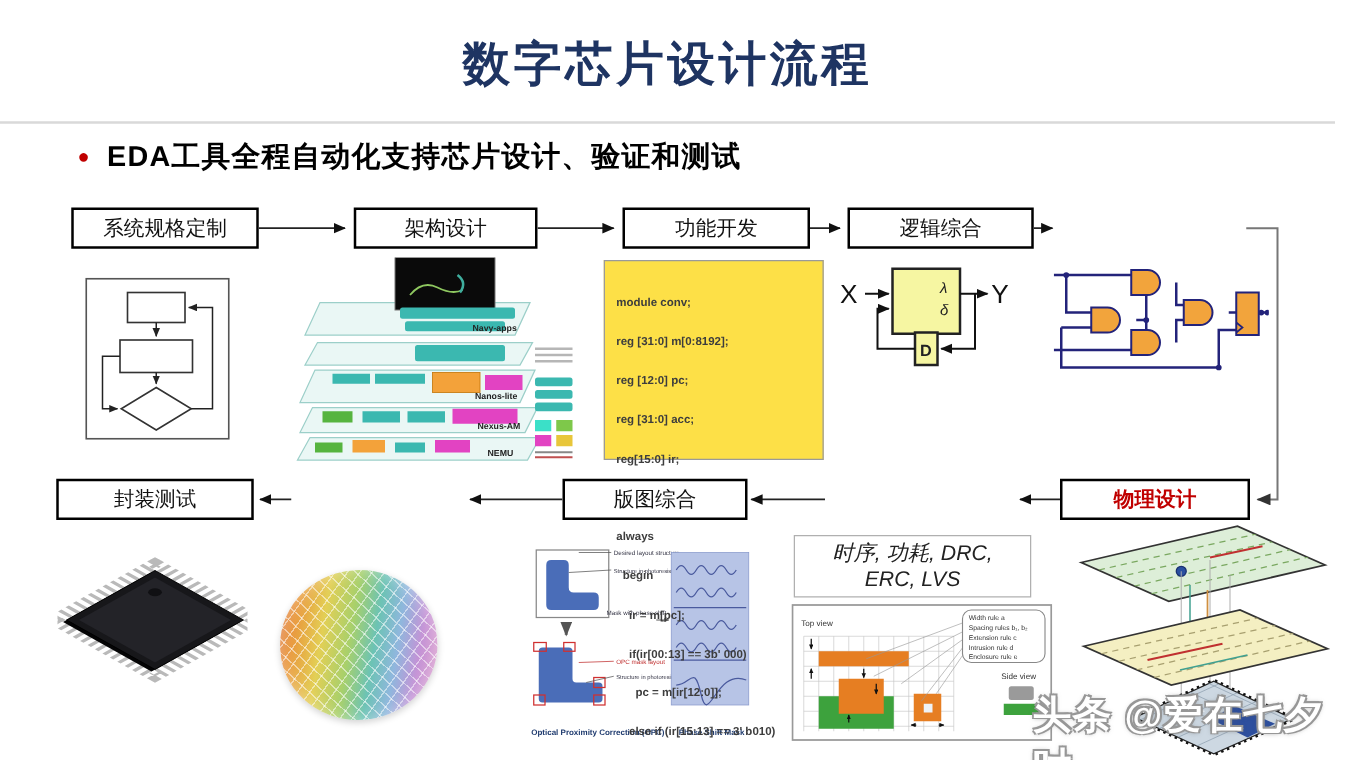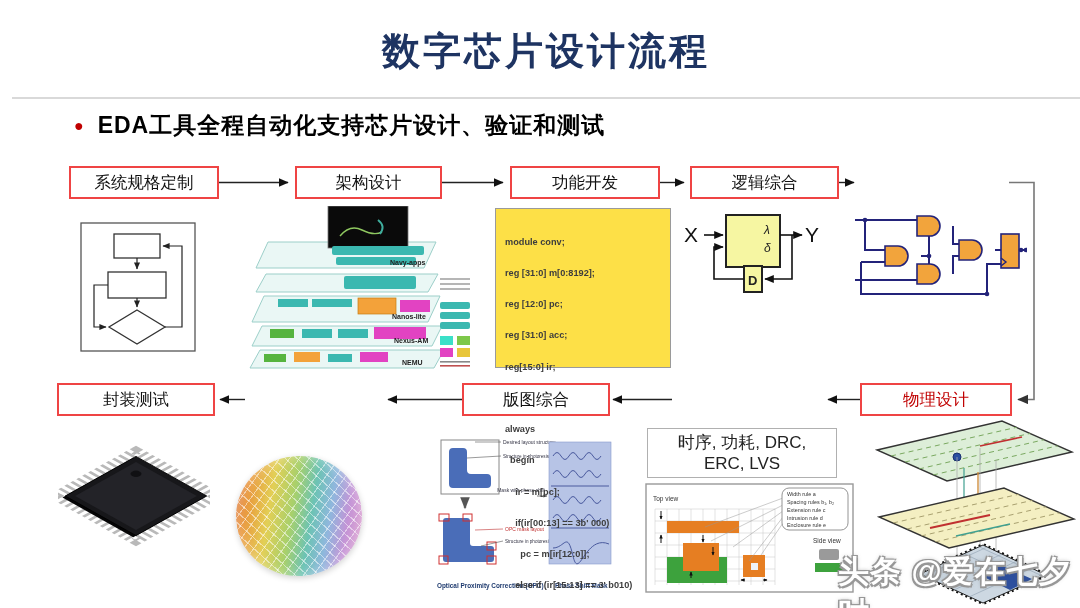--- a/index.html
+++ b/index.html
@@ -1,40 +1,40 @@
 <!DOCTYPE html>
 <html><head>
 <meta charset="utf-8">
 <style>
   html,body{margin:0;padding:0;background:#fff;}
   #canvas{position:relative;width:1068px;height:608px;background:#fff;overflow:hidden;
-          font-family:"Liberation Sans",sans-serif;margin-left:12px;}
+          font-family:"Liberation Sans",sans-serif;}
   
   .title{position:absolute;top:26px;left:0;width:100%;text-align:center;margin:0;
          font-size:38px;font-weight:bold;color:#1e3462;letter-spacing:3px;}
   .title-rule{position:absolute;top:97px;left:0;width:1080px;height:2px;background:#d9d9d9;}
   .bullet-row{position:absolute;top:110px;left:62px;display:flex;align-items:center;gap:14px;}
   .bullet-dot{color:#c00000;font-size:16px;line-height:1;}
   .bullet-text{color:#000000;font-size:23px;font-weight:bold;letter-spacing:1px;}
   
-  .box{position:absolute;box-sizing:border-box;height:33px;border:2px solid #ef4444;background:#fff;
+  .box{position:absolute;box-sizing:border-box;height:33px;border:2px solid #000000;background:#fff;
        display:flex;align-items:center;justify-content:center;font-size:16.5px;color:#111;z-index:3;}
-  .box.red{color:#c00000;font-weight:normal;}
+  .box.red{color:#c00000;font-weight:bold;}
   .lay{position:absolute;}
   svg text{font-family:"Liberation Sans",sans-serif;}
   
   .codebox{position:absolute;left:483px;top:208px;width:176px;height:160px;box-sizing:border-box;
            border:1.5px solid #9a9a9a;background:#fde047;padding:7px 4px 0 9px;
            font-family:"Liberation Sans",sans-serif;font-weight:bold;font-size:9.2px;
            line-height:10.4px;color:#3d3d3d;white-space:pre;z-index:2;}
   .codebox div{min-height:10.4px;}
   
   .signoff{position:absolute;left:635px;top:428px;width:190px;height:50px;box-sizing:border-box;
            border:1.5px solid #b0b0b0;background:#fff;display:flex;flex-direction:column;
-           align-items:center;justify-content:center;font-size:17px;color:#222;line-height:1.25;}
+           align-items:center;justify-content:center;font-size:17px;color:#222;line-height:1.25;font-style:italic;}
   
   .wafer{position:absolute;left:224px;top:456px;width:126px;height:120px;border-radius:50%;
          transform:rotate(-6deg);
          background-image:
            repeating-linear-gradient(48deg, rgba(255,255,255,.5) 0 1px, rgba(255,255,255,0) 1px 8px),
            repeating-linear-gradient(-48deg, rgba(255,255,255,.5) 0 1px, rgba(255,255,255,0) 1px 8px),
            linear-gradient(105deg,#d8643f 0%,#e9983b 15%,#e3cf55 30%,#a8d06b 45%,#6cc3b4 58%,#8fb7dd 70%,#c493d6 82%,#e79fc6 100%);
          box-shadow: inset 0 0 14px rgba(255,255,255,.4), 0 2px 6px rgba(0,0,0,.18);}
   
   .watermark{position:absolute;left:826px;top:551px;z-index:9;font-size:31px;font-weight:bold;

